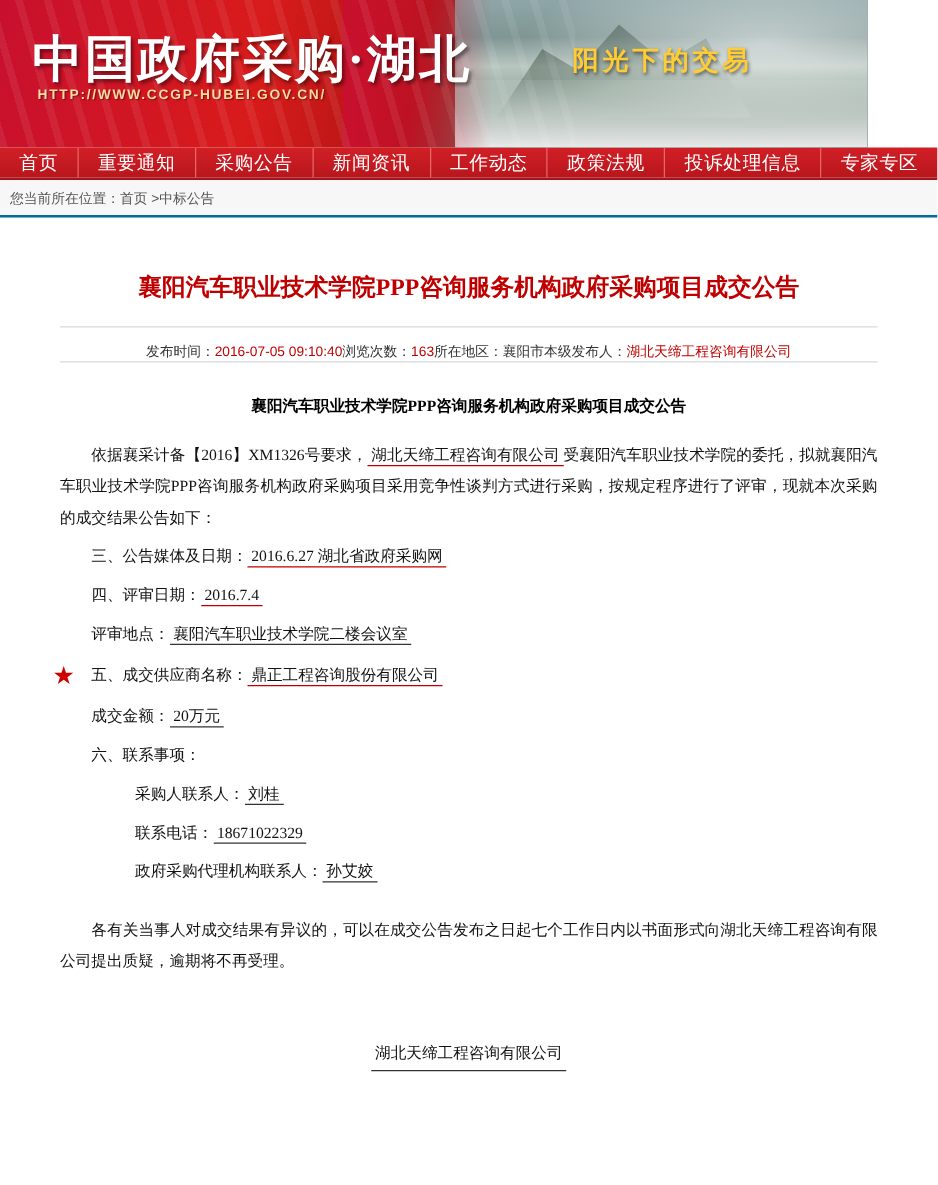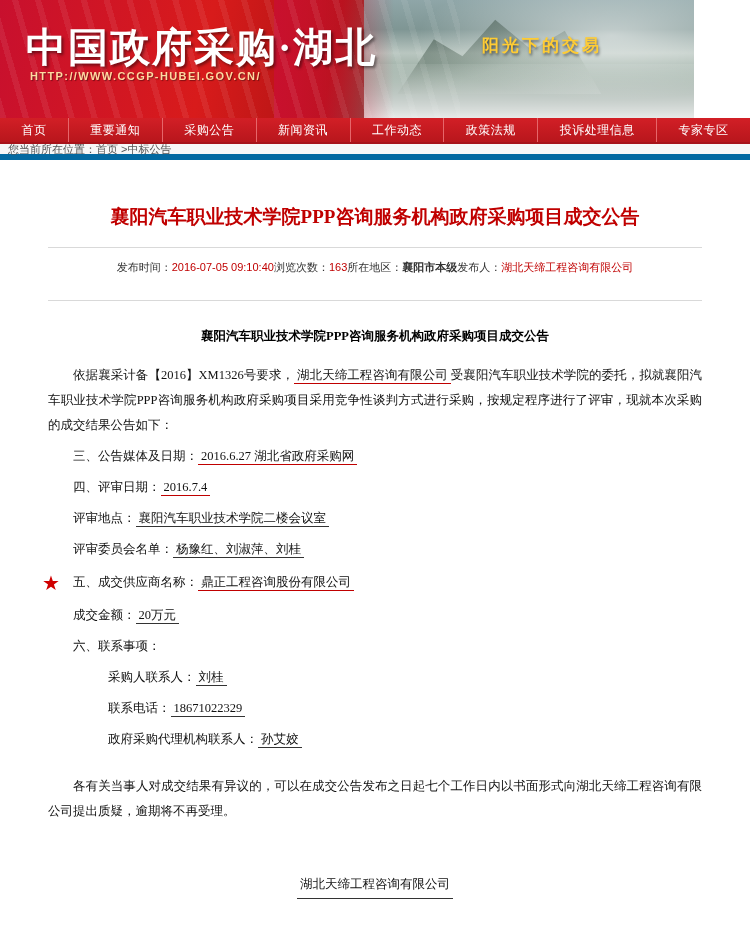--- a/index.html
+++ b/index.html
@@ -53,47 +53,47 @@
   .banner-url {
     position: absolute; left: 30px; top: 70px;
     font-family: "Liberation Sans", sans-serif;
     font-size: 11px; color: #ffd9a0; letter-spacing: 1.4px;
     text-shadow: 1px 1px 1px rgba(0,0,0,0.4);
     font-weight: bold;
   }
   .banner-slogan {
     position: absolute; right: 92px; top: 34px;
     font-family: "Liberation Serif", serif;
-    font-size: 17px; font-weight: bold; color: #ffcc33;
+    font-size: 21px; font-weight: bold; color: #ffcc33;
     letter-spacing: 3px;
     text-shadow: 1px 2px 3px rgba(0,0,0,0.55);
     white-space: nowrap;
   }
 
   
   .nav {
     width: 750px; height: 26px;
     background: linear-gradient(180deg,#d21f26 0%, #b8161c 100%);
     display: flex; align-items: stretch;
     border-bottom: 2px solid #a7131a;
   }
   .nav-item {
     flex: 1 1 auto;
     display: flex; align-items: center; justify-content: center;
-    color: #ffffff; font-size: 12px; letter-spacing: .5px;
+    color: #ffffff; font-size: 15px; letter-spacing: .5px;
     border-right: 1px solid #e6666a;
     cursor: pointer; white-space: nowrap;
   }
   .nav-item:last-child { border-right: none; }
 
   
   .crumb-wrap {
-    width: 750px; height: 16px;
+    width: 750px; height: 30px;
     background: #f7f7f7;
-    border-bottom: 6px solid #0369a1;
+    border-bottom: 2px solid #0369a1;
     display: flex; align-items: center;
   }
   .crumb {
     font-size: 11px; color: #555; padding-left: 8px;
   }
 
   
   .content {
     width: 750px;
     padding: 0 48px;
@@ -104,27 +104,27 @@
     font-size: 19px; font-weight: bold; color: #c00000;
     padding: 44px 10px 16px 10px;
     line-height: 1.4;
   }
   .title-rule { border-bottom: 1px solid #d9d9d9; margin: 0 0 0 0; }
 
   .meta-row {
     display: flex; align-items: center; justify-content: center;
     gap: 0;
     font-size: 11px; color: #333;
-    padding: 12px 0 25px 0;
+    padding: 12px 0 0 0;
     border-bottom: 1px solid #d9d9d9;
     flex-wrap: wrap;
   }
   .meta-item { white-space: nowrap; }
   .meta-val { color: #c00000; }
-  .meta-val-dark { color: #333; font-weight: bold; }
+  .meta-val-dark { color: #333; }
 
   .sub-title {
     text-align: center;
     font-family: "Liberation Serif", serif;
     font-size: 12.5px; font-weight: bold; color: #000;
     padding: 26px 0 18px 0;
     line-height: 1.5;
   }
 
   .body-text {
@@ -220,23 +220,20 @@
     </div>
 
     <div class="item">
       <span>四、</span><span>评审日期：</span><span class="u">2016.7.4</span>
     </div>
 
     <div class="item">
       <span>评审地点：</span><span class="u-dark">襄阳汽车职业技术学院二楼会议室</span>
     </div>
 
-    <div class="item">
-      <span>评审委员会名单：</span><span class="u-dark">杨豫红、刘淑萍、刘桂</span>
-    </div>
 
     <div class="star-row">
       <span class="star">★</span>
       <span>五、</span><span>成交供应商名称：</span><span class="u">鼎正工程咨询股份有限公司</span>
     </div>
 
     <div class="item">
       <span>成交金额：</span><span class="u-dark">20万元</span>
     </div>
 

